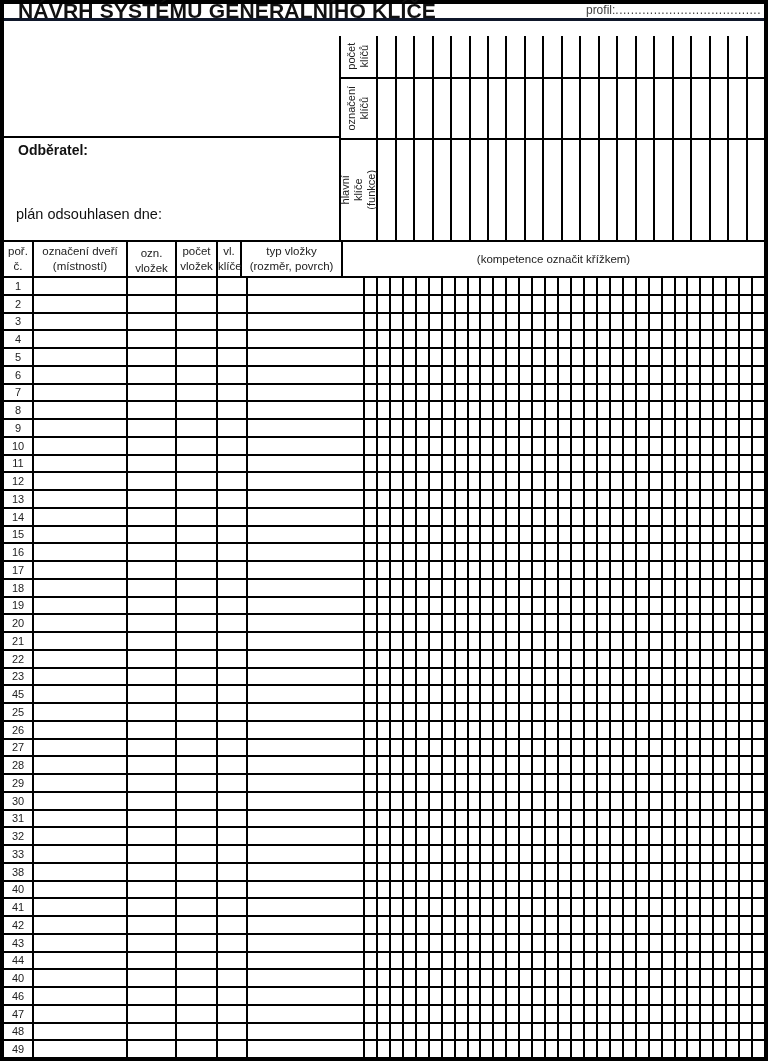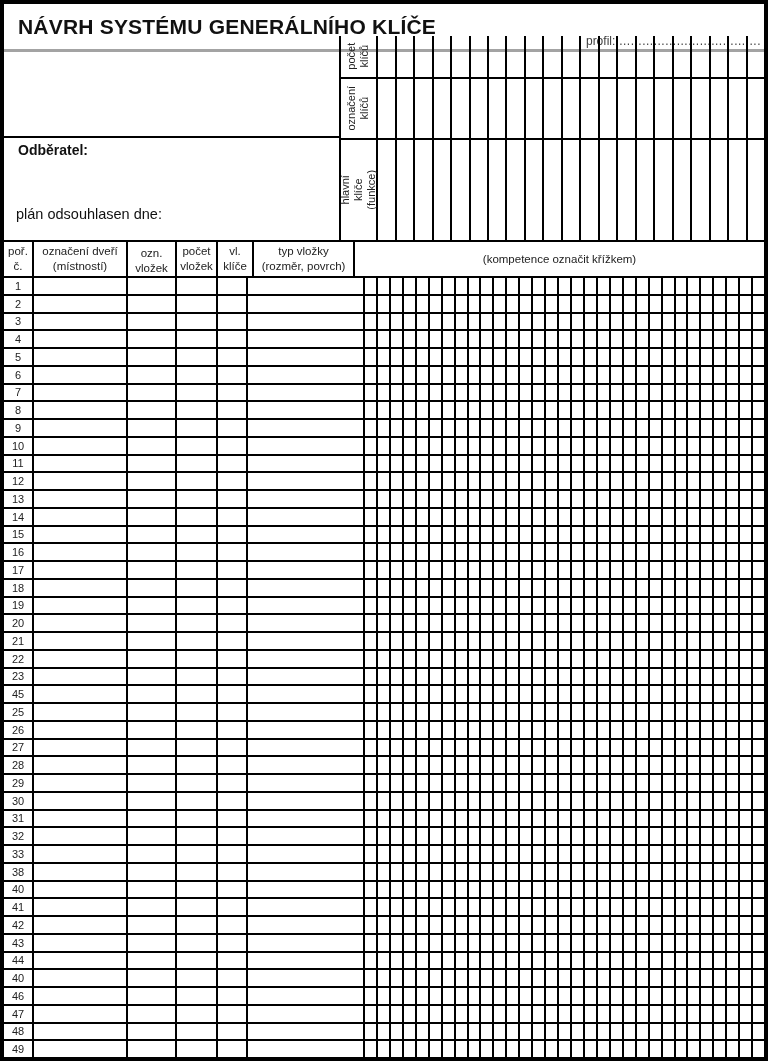--- a/index.html
+++ b/index.html
@@ -4,22 +4,22 @@
 <style>
   * { box-sizing: border-box; margin: 0; padding: 0; }
   html,body { background:#fff; }
   .page {
     position: relative; width: 768px; height: 1061px; background: #fff;
     font-family: "Liberation Sans", sans-serif; color: #111; overflow: hidden;
   }
   .frame { position:absolute; inset:0; border:4px solid #000; pointer-events:none; }
 
   
-  .title-band { position:absolute; left:4px; top:4px; width:760px; height:48px;
-    border-bottom:3px solid #a3a3a3; display:flex; align-items:center; }
+  .title-band { position:absolute; left:4px; top:4px; width:760px; height:17px;
+    border-bottom:3px solid #0f172a; display:flex; align-items:center; }
   .title { font-size:21px; font-weight:700; padding-left:14px; letter-spacing:.2px; white-space:nowrap; }
   .profil { margin-left:auto; align-self:flex-end; padding:0 3px 1px 0; font-size:12px; color:#404040; white-space:nowrap; }
   .profil .dots { letter-spacing:.5px; }
 
   
   .top-section { position:absolute; left:4px; top:36px; width:760px; height:204px; display:flex; }
   .top-left { width:344px; position:relative; }
   .top-left .divider { position:absolute; left:0; right:0; top:100px; height:2px; background:#000; }
   .customer { position:absolute; left:14px; top:106px; font-size:14px; font-weight:700; }
   .plan { position:absolute; left:12px; top:170px; font-size:14.5px; }
@@ -33,21 +33,21 @@
   .vlabel { transform:rotate(-90deg); white-space:pre-line; font-size:11px; line-height:1.2; text-align:center; color:#222; }
   .tb-cells { flex:1; display:flex; }
   .tb-cell { flex:1; border-right:2px solid #000; }
   .tb-cell:last-child { border-right:0; }
 
   
   .header-row { position:absolute; left:4px; top:240px; width:760px; height:36px;
     border-top:2px solid #000; display:flex; font-size:11.5px; line-height:1.3; text-align:center; color:#222; }
   .h-cell { border-right:2px solid #000; display:flex; flex-direction:column; justify-content:center; }
   .w-num { width:30px; } .w-door { width:94px; } .w-ozn { width:49px;justify-content:flex-end; }
-  .w-pocet { width:41px; } .w-vl { width:36px; } .w-typ { width:101px; }
+  .w-pocet { width:41px; } .w-vl { width:24px; } .w-typ { width:101px; }
   .h-matrix { flex:1; border-right:0; }
 
   
   .data-table { position:absolute; left:4px; top:276px; width:760px; height:781px;
     display:flex; flex-direction:column; }
   .d-row { flex:1; display:flex; border-top:2px solid #000; }
   .cell { border-right:2px solid #000; }
   .c-num { width:30px; display:flex; align-items:center; justify-content:center; font-size:11px; color:#222; }
   .c-door { width:94px; } .c-ozn { width:49px; } .c-pocet { width:41px; }
   .c-vl { width:30px; } .c-typ { width:117px; }

